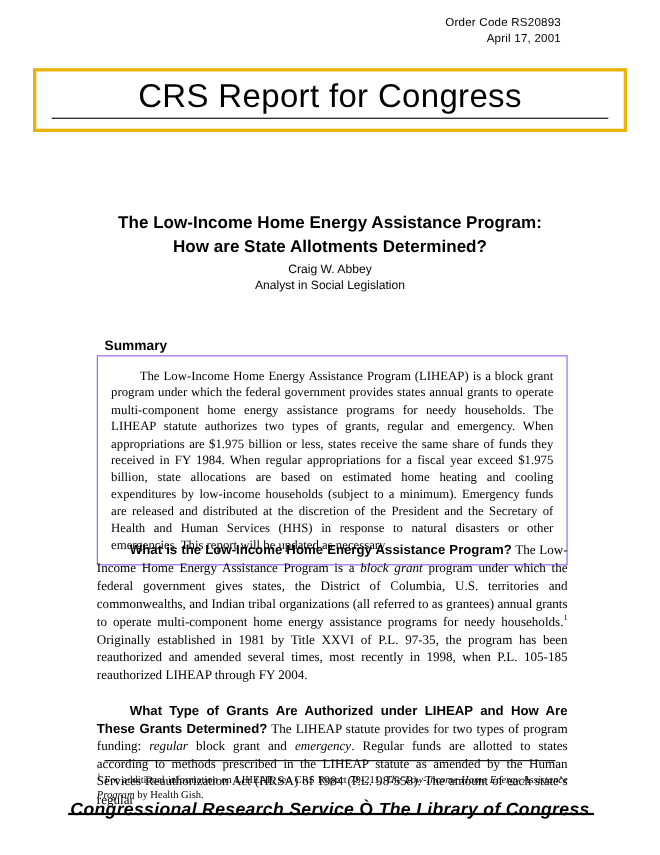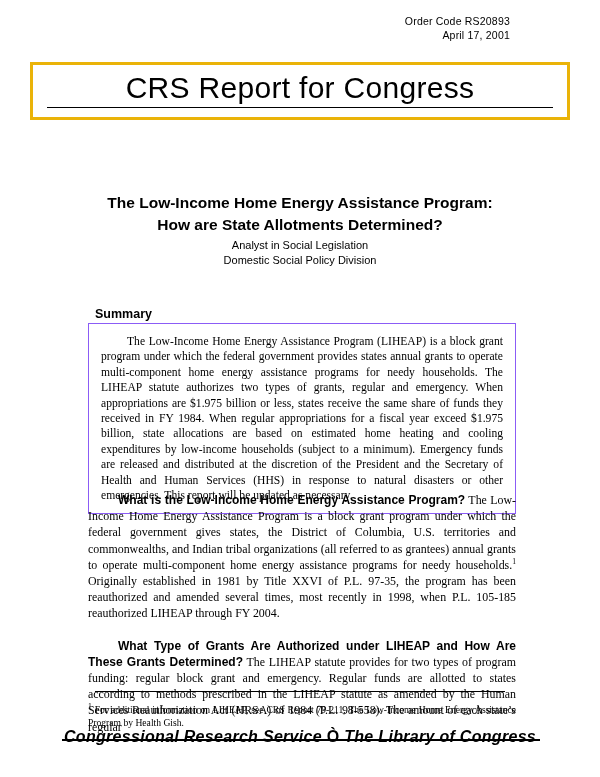--- a/index.html
+++ b/index.html
@@ -134,21 +134,21 @@
     line-height: 16.2px;
     text-align: justify;
     text-indent: 30px;
     margin: 0 0 16px 0;
   }
   .runin {
     font-family: "Liberation Sans", sans-serif;
     font-weight: bold;
     font-size: 12px;
   }
-  .ital { }
+  .ital { font-style: italic; }
   sup.fn {
     font-size: 7.6px;
     vertical-align: super;
     line-height: 0;
   }
 
   
   .fn-rule {
     position: absolute;
     left: 95px;
@@ -203,22 +203,22 @@
   </div>
 
   <div class="banner">
     <div class="banner-title">CRS Report for Congress</div>
     <div class="banner-rule"></div>
   </div>
 
   <div class="doc-title">The Low-Income Home Energy Assistance Program: How are State Allotments Determined?</div>
 
   <div class="author-block">
+    <div>Craig W. Abbey</div>
     <div>Analyst in Social Legislation</div>
-    <div>Domestic Social Policy Division</div>
   </div>
 
   <div class="summary-heading">Summary</div>
   <div class="summary-box">
     <p class="summary-text">The Low-Income Home Energy Assistance Program (LIHEAP) is a block grant program under which the federal government provides states annual grants to operate multi-component home energy assistance programs for needy households.  The LIHEAP statute authorizes two types of grants, regular and emergency.  When appropriations are $1.975 billion or less, states receive the same share of funds they received in FY 1984.  When regular appropriations for a fiscal year exceed $1.975 billion, state allocations are based on estimated home heating and cooling expenditures by low-income households (subject to a minimum).   Emergency funds are released and distributed at the discretion of the President and the Secretary of Health and Human Services (HHS) in response to natural disasters or other emergencies.  This report will be updated as necessary.</p>
   </div>
 
   <div class="body-block">
 
     <p class="body-para">

